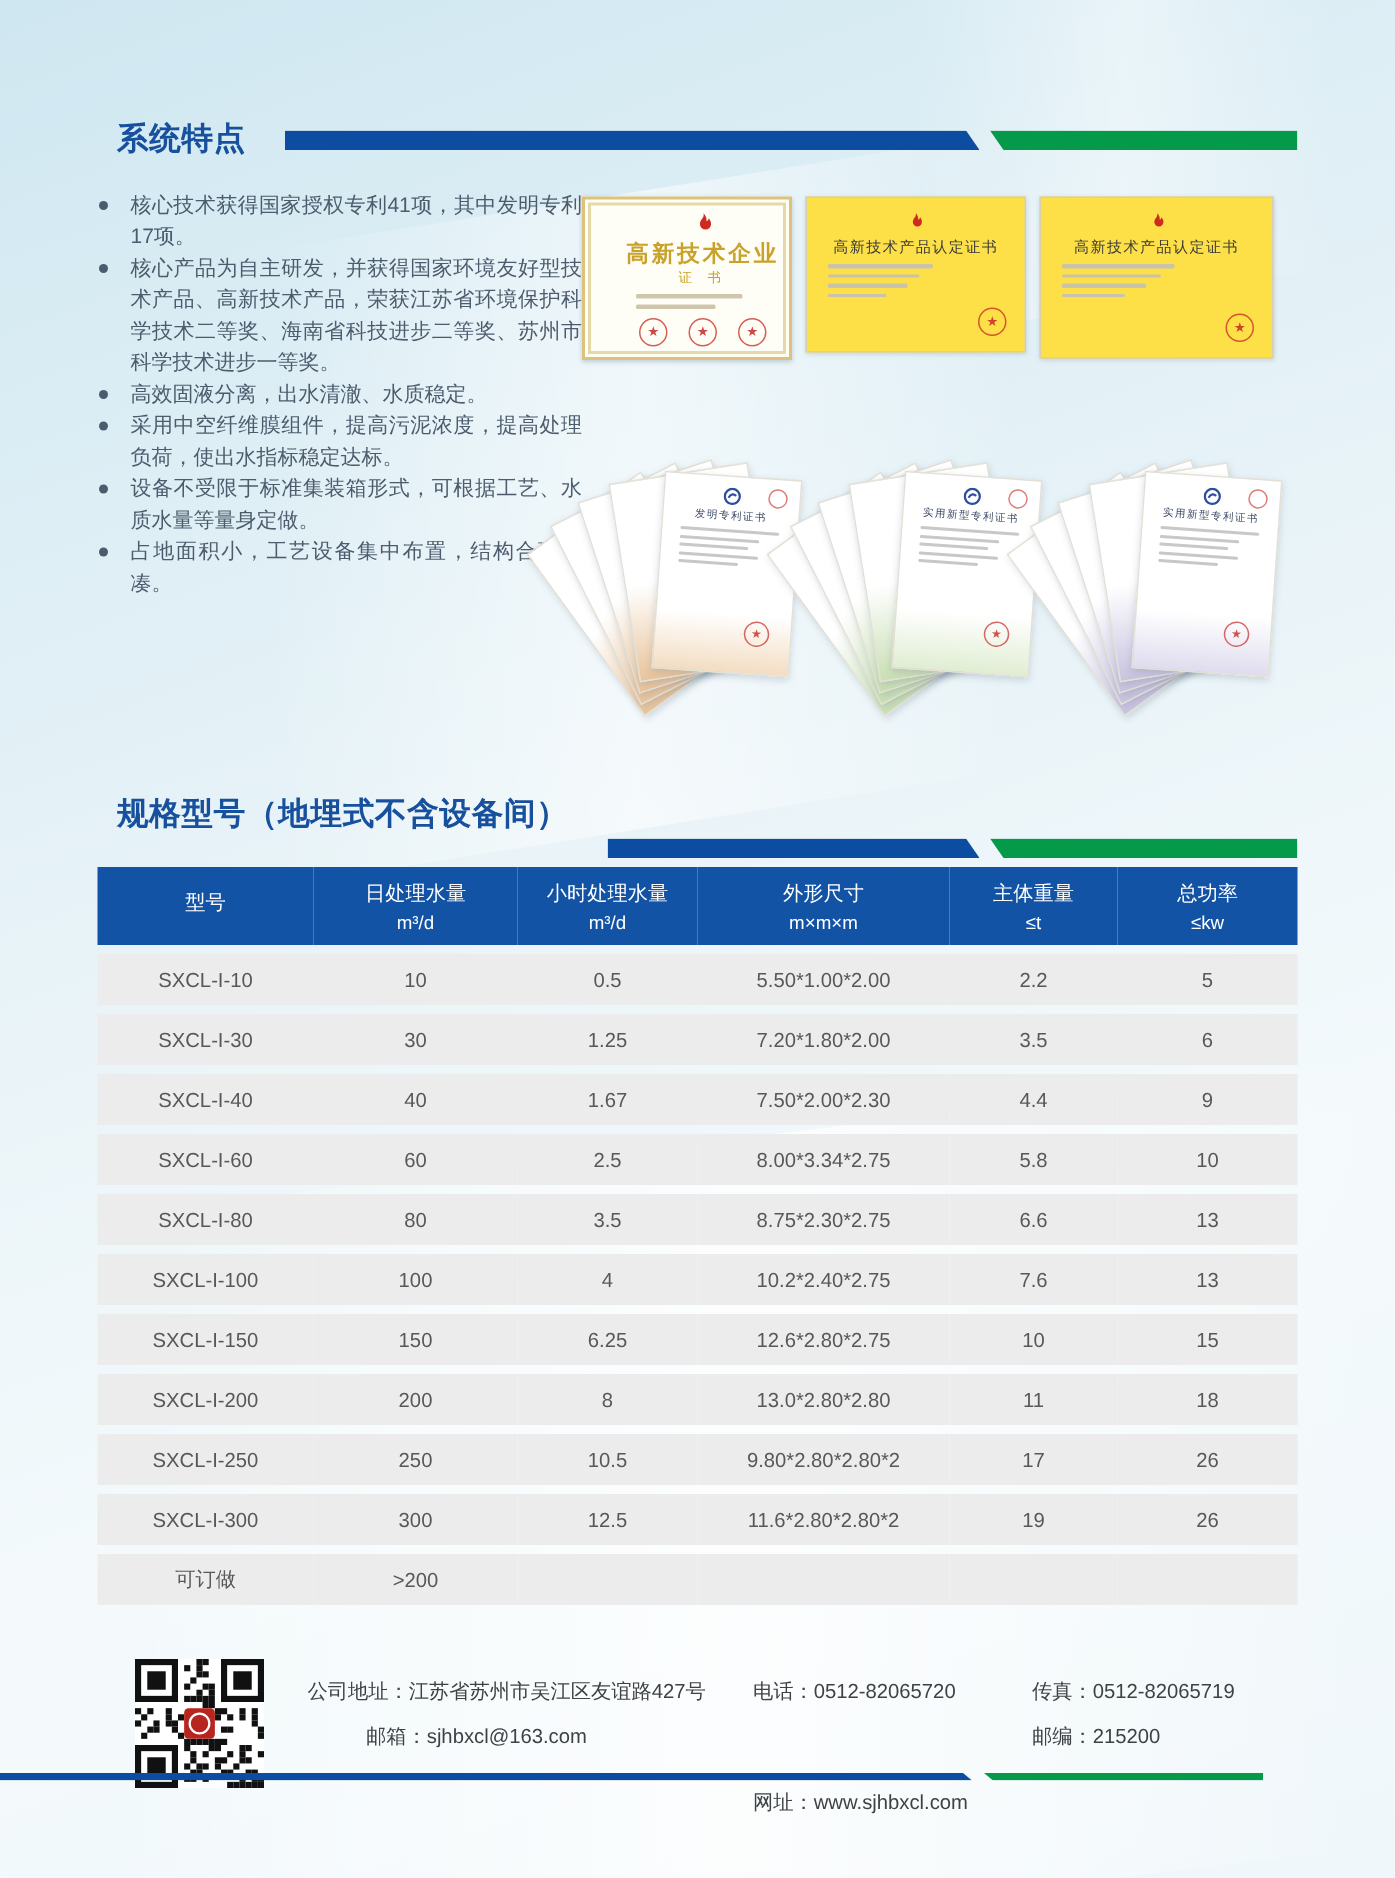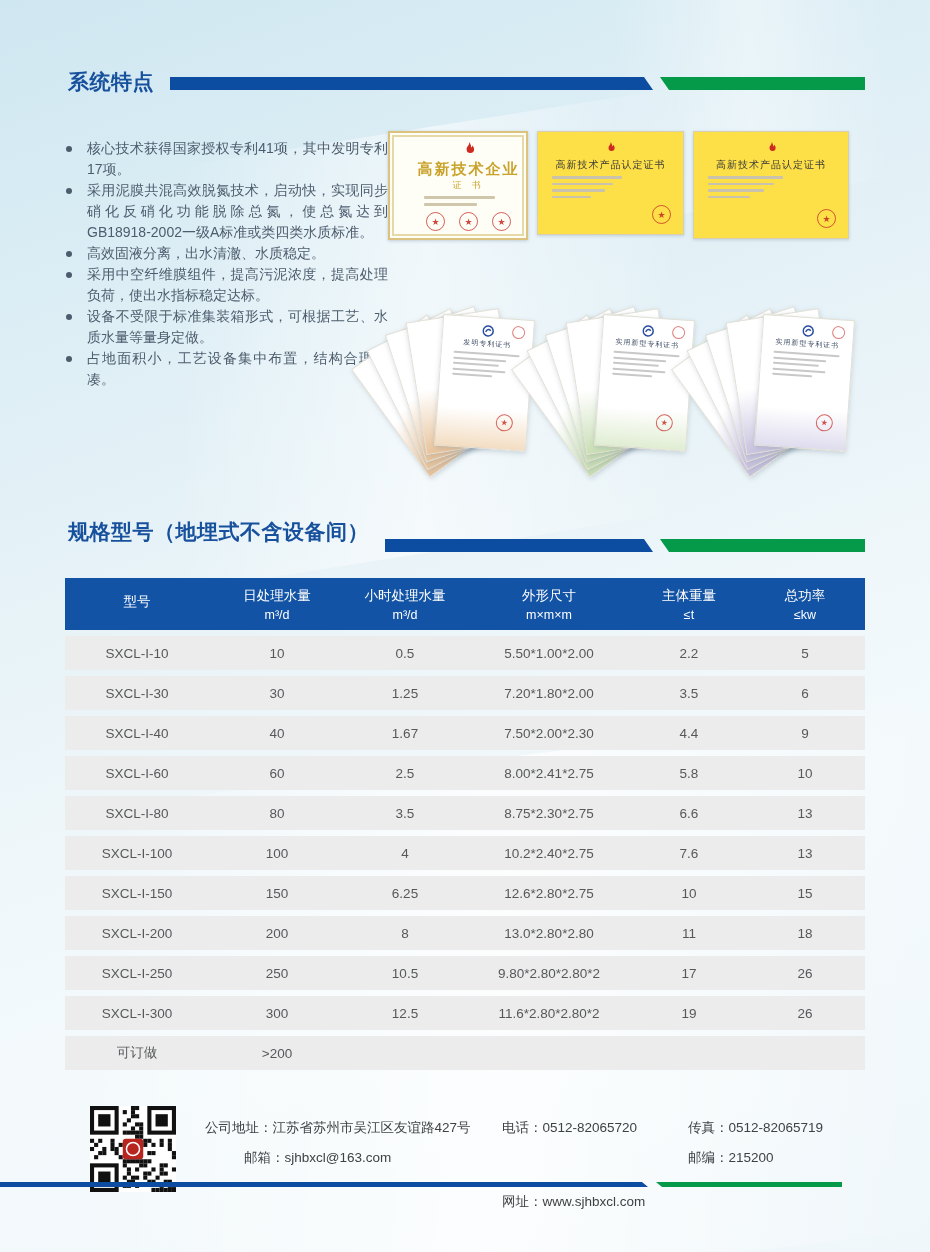--- a/index.html
+++ b/index.html
@@ -16,29 +16,29 @@
     transform:rotate(-9deg);}
   .streak.s2{top:760px;left:-300px;width:1600px;height:520px;
     background:linear-gradient(100deg,rgba(255,255,255,0) 25%,rgba(255,255,255,.75) 50%,rgba(255,255,255,0) 75%);
     transform:rotate(-7deg);}
   .streak.s3{top:-60px;left:300px;width:900px;height:260px;
     background:linear-gradient(100deg,rgba(255,255,255,0) 35%,rgba(255,255,255,.4) 50%,rgba(255,255,255,0) 65%);
     transform:rotate(-10deg);}
 
   
   .section-header{position:absolute;left:62px;width:803px;display:flex;align-items:center;}
-  .section-header h2{margin:6px;font-size:21px;font-weight:bold;color:#17509c;letter-spacing:.5px;white-space:nowrap;}
+  .section-header h2{margin:16px;font-size:21px;font-weight:bold;color:#17509c;letter-spacing:.5px;white-space:nowrap;}
   .hbar{flex:1;height:13px;display:flex;margin-left:10px;margin-top:3px;}
   .hbar-blue{flex:1;background:#0c4da2;clip-path:polygon(0 0,calc(100% - 9px) 0,100% 100%,0 100%);}
   .hbar-green{width:205px;margin-left:7px;background:#049a4a;clip-path:polygon(0 0,100% 0,100% 100%,9px 100%);}
   #hdr-features{top:62px;}
   #hdr-specs{top:512px;align-items:flex-end;}
 
   
-  .bullet-list{position:absolute;left:62px;top:138px;width:326px;margin:0;padding:0;list-style:none;}
+  .bullet-list{position:absolute;left:62px;top:126px;width:326px;margin:0;padding:0;list-style:none;}
   .bullet-list li{position:relative;padding-left:25px;font-size:14px;line-height:21px;
     color:#4d5c6d;text-align:justify;}
   .bullet-list li .dot{position:absolute;left:4px;top:8px;width:6px;height:6px;border-radius:50%;background:#4d5c6d;}
 
   
   .certs-row{position:absolute;left:388px;top:131px;width:478px;height:112px;display:flex;gap:9px;align-items:flex-start;}
   .cert{box-sizing:border-box;position:relative;background:#fde047;border:1px solid #d8cfb2;
     box-shadow:0 1px 3px rgba(90,110,130,.25);display:flex;flex-direction:column;align-items:center;}
   .cert.enterprise{width:140px;height:109px;background:#fffef6;border:2px solid #dcc27c;
     box-shadow:inset 0 0 0 2px #fffef6,inset 0 0 0 4px #e6d9a8,0 1px 3px rgba(90,110,130,.3);padding-top:6px;padding-left:21px;}
@@ -117,25 +117,25 @@
     </div>
   </div>
 
   <ul class="bullet-list">
 
       <li>
         <span class="dot"></span>
         <span>核心技术获得国家授权专利41项，其中发明专利17项。</span>
       </li>
 
-
       <li>
         <span class="dot"></span>
-        <span>采用泥膜共混高效脱氮技术，启动快，实现同步硝化反硝化功能脱除总氮，使总氮达到GB18918-2002一级A标准或类四类水质标准。</span>
+        <span>核心产品为自主研发，并获得国家环境友好型技术产品、高新技术产品，荣获江苏省环境保护科学技术二等奖、海南省科技进步二等奖、苏州市科学技术进步一等奖。</span>
       </li>
+
 
       <li>
         <span class="dot"></span>
         <span>高效固液分离，出水清澈、水质稳定。</span>
       </li>
 
       <li>
         <span class="dot"></span>
         <span>采用中空纤维膜组件，提高污泥浓度，提高处理负荷，使出水指标稳定达标。</span>
       </li>
@@ -346,21 +346,21 @@
           <td>1.67</td>
           <td>7.50*2.00*2.30</td>
           <td>4.4</td>
           <td>9</td>
         </tr>
 
         <tr>
           <td>SXCL-I-60</td>
           <td>60</td>
           <td>2.5</td>
-          <td>8.00*2.41*2.75</td>
+          <td>8.00*3.34*2.75</td>
           <td>5.8</td>
           <td>10</td>
         </tr>
 
         <tr>
           <td>SXCL-I-80</td>
           <td>80</td>
           <td>3.5</td>
           <td>8.75*2.30*2.75</td>
           <td>6.6</td>

